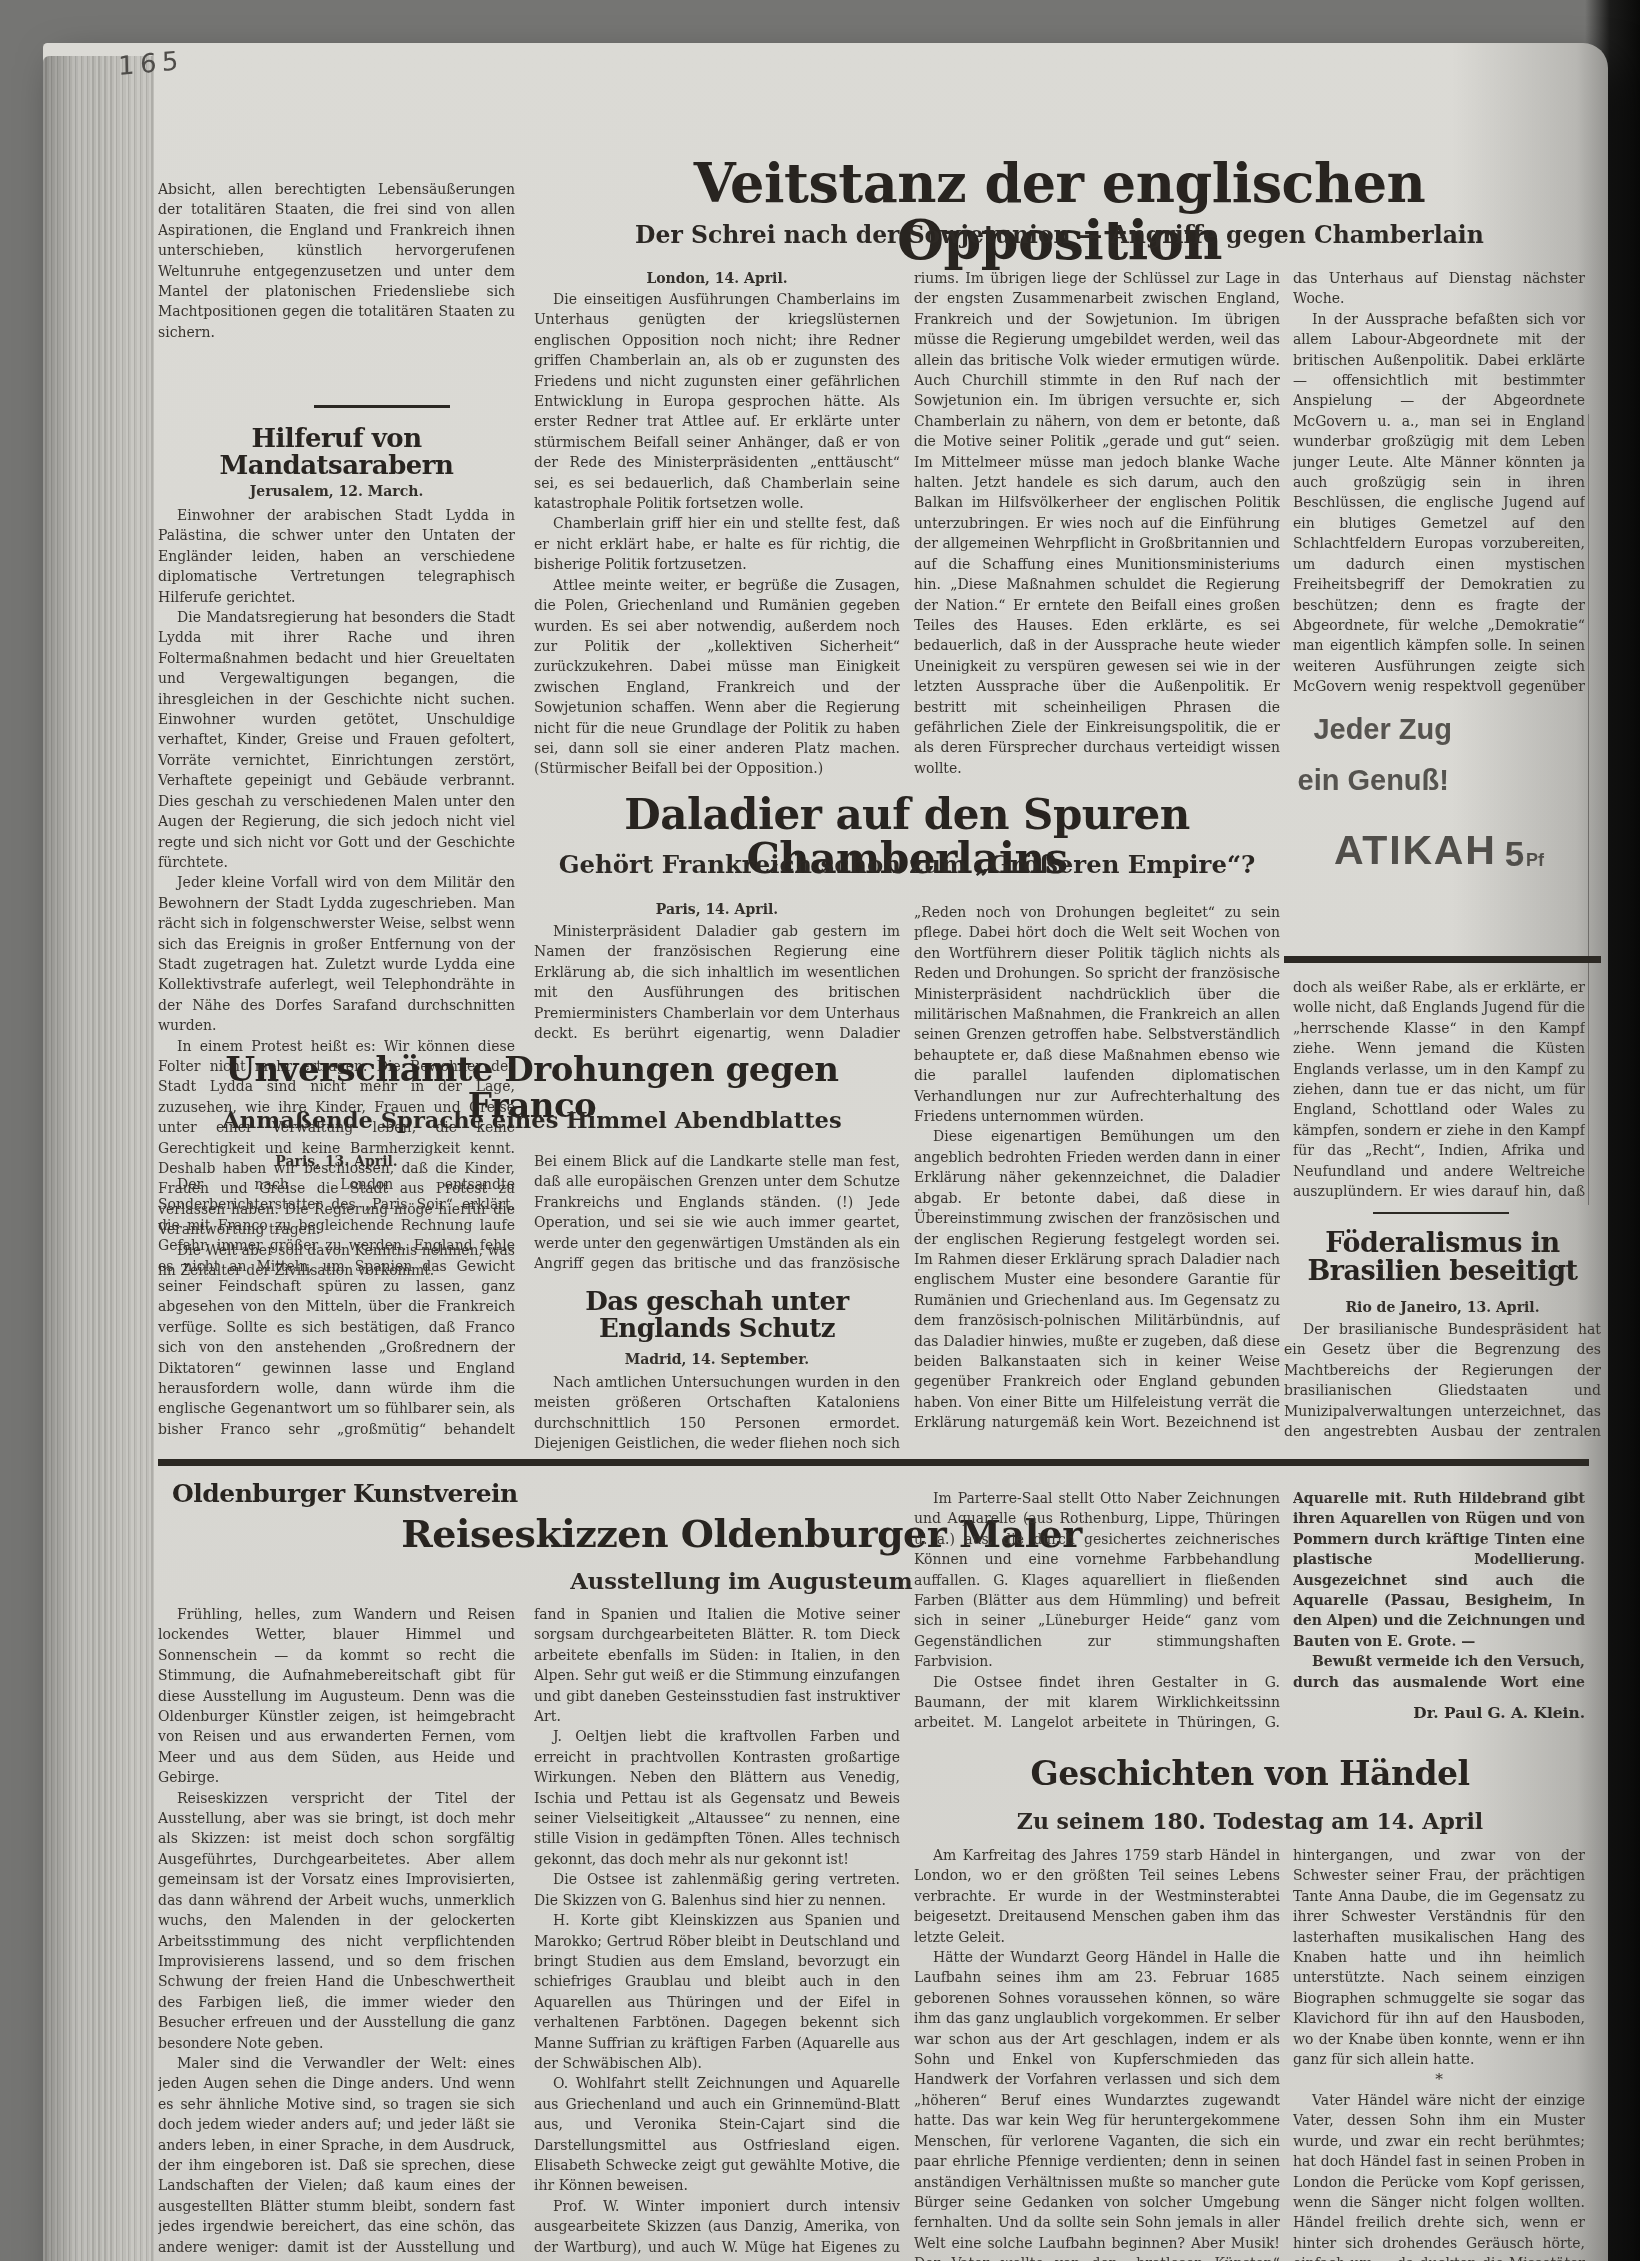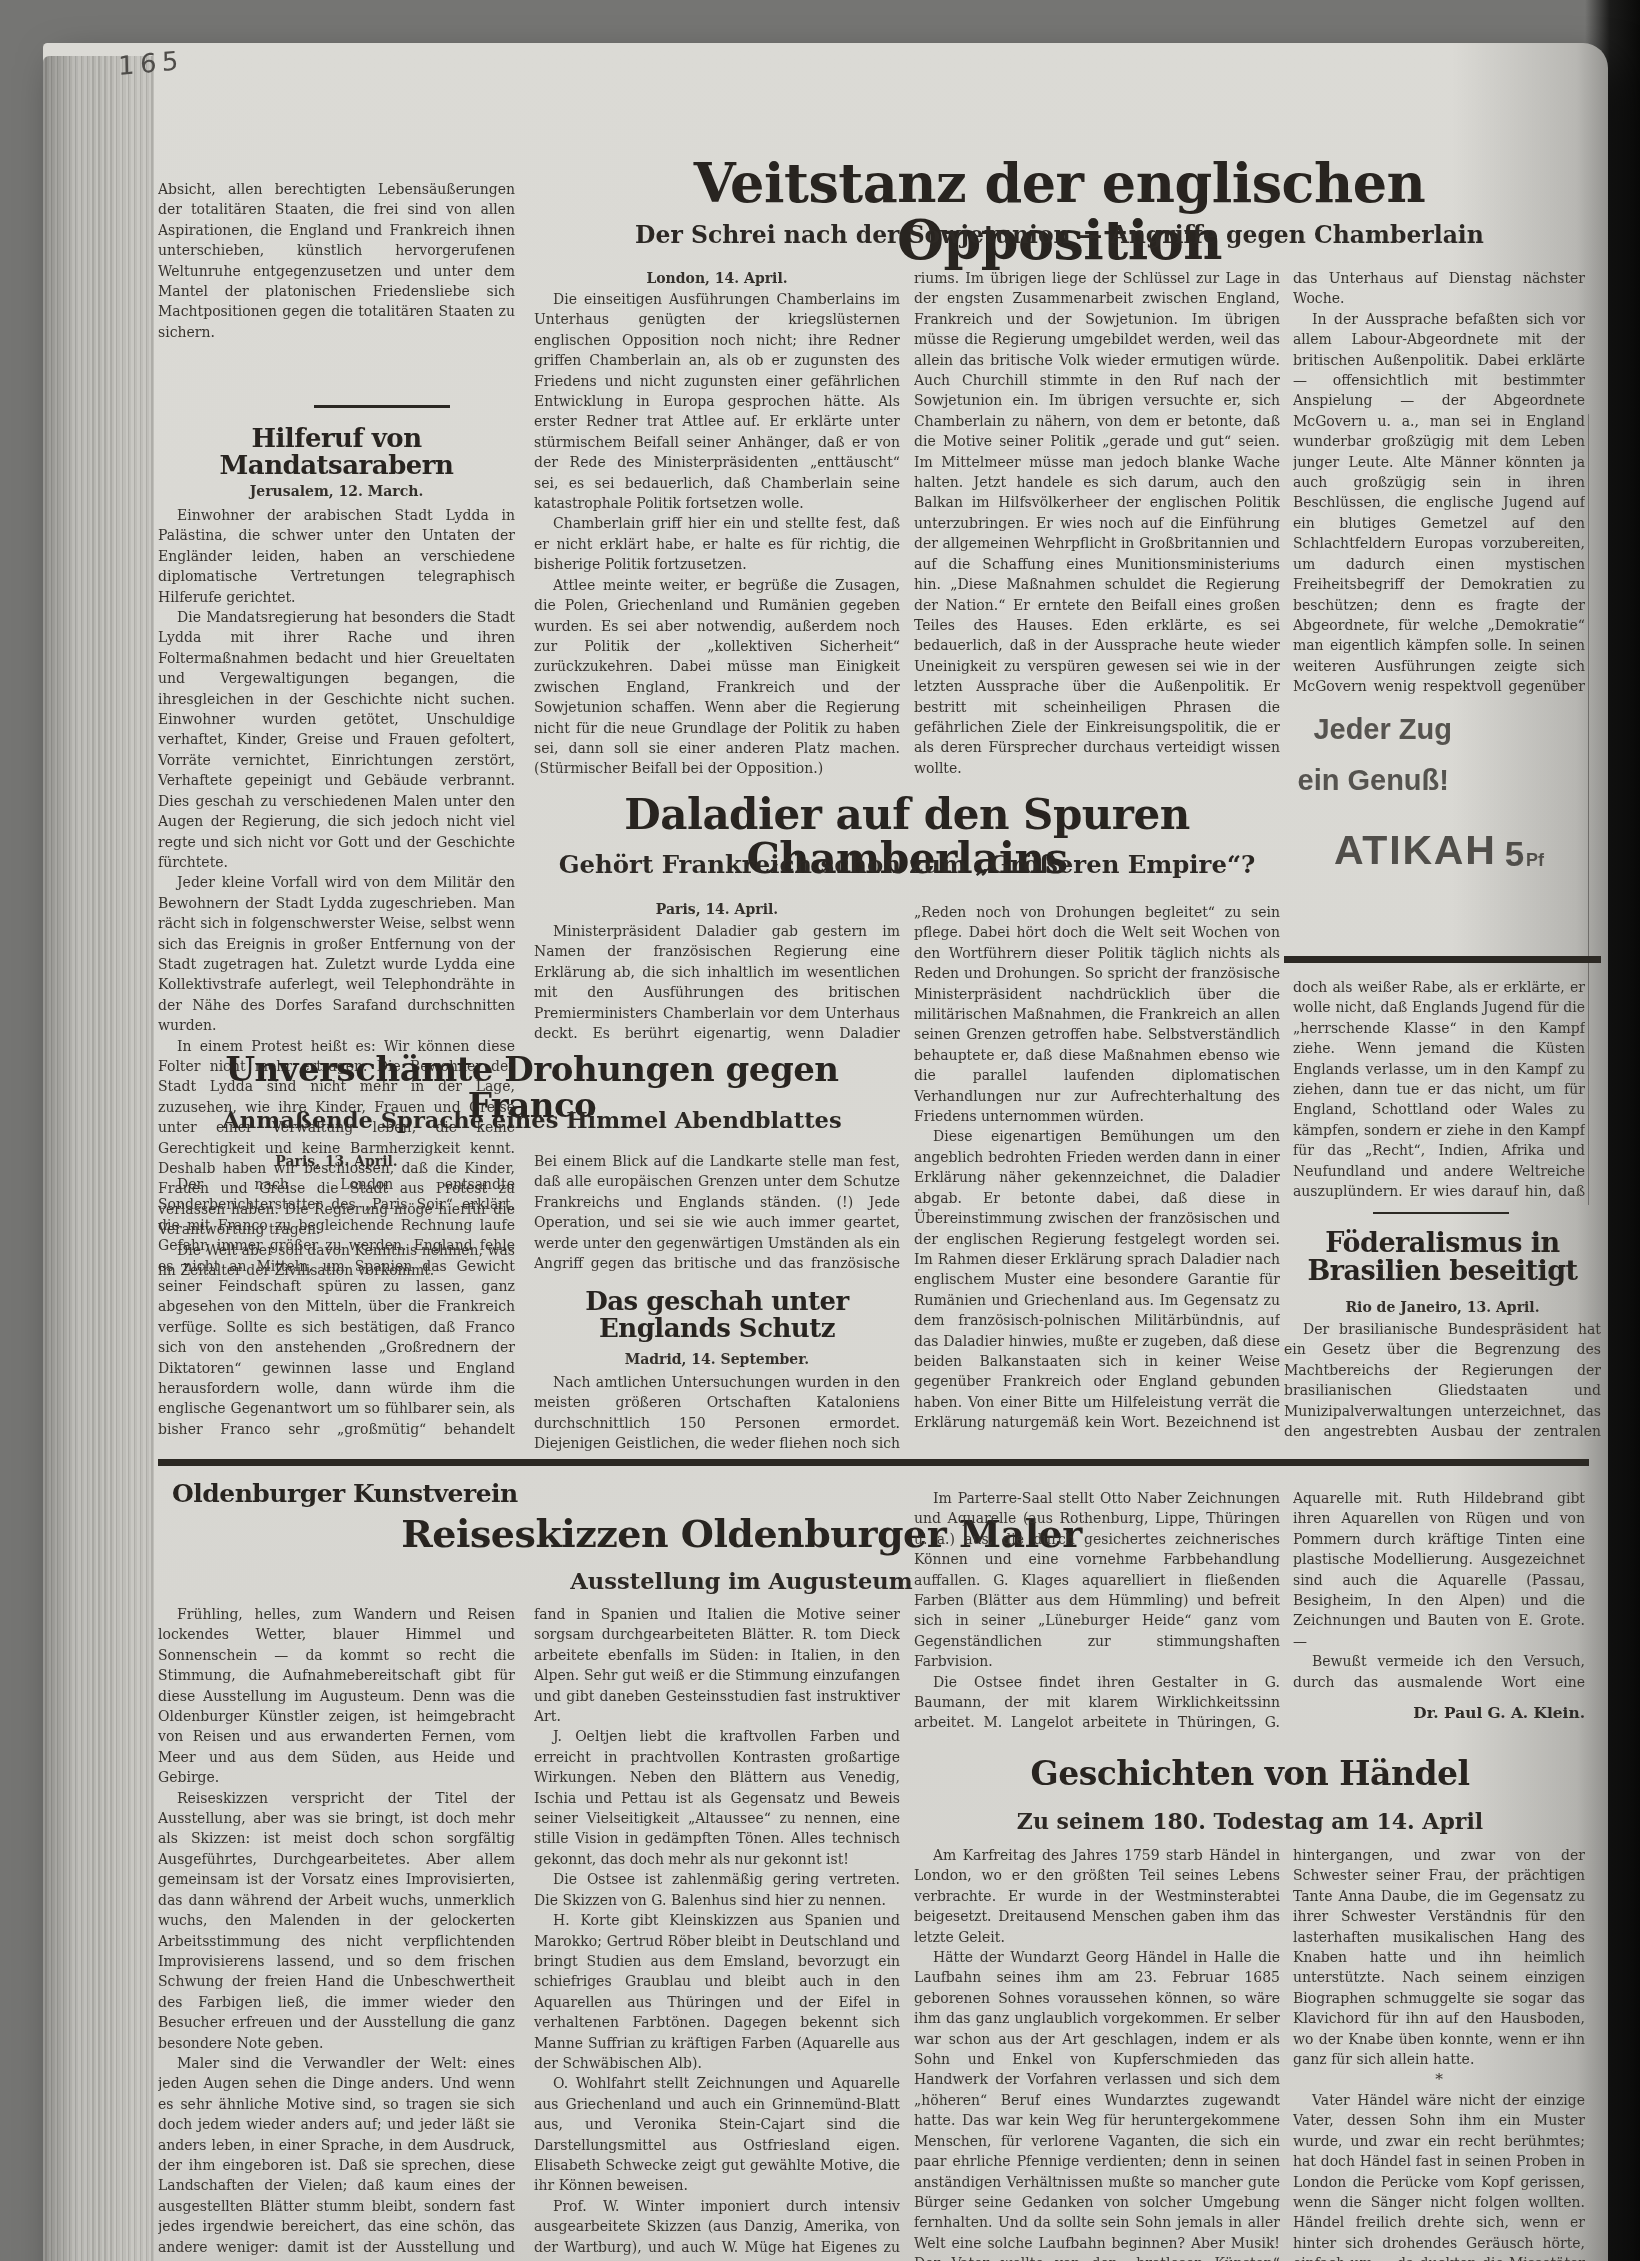--- a/index.html
+++ b/index.html
@@ -154,21 +154,21 @@
     <p>J. Oeltjen liebt die kraftvollen Farben und erreicht in prachtvollen Kontrasten großartige Wirkungen. Neben den Blättern aus Venedig, Ischia und Pettau ist als Gegensatz und Beweis seiner Vielseitigkeit „Altaussee“ zu nennen, eine stille Vision in gedämpften Tönen. Alles technisch gekonnt, das doch mehr als nur gekonnt ist!</p>
     <p>Die Ostsee ist zahlenmäßig gering vertreten. Die Skizzen von G. Balenhus sind hier zu nennen.</p>
     <p>H. Korte gibt Kleinskizzen aus Spanien und Marokko; Gertrud Röber bleibt in Deutschland und bringt Studien aus dem Emsland, bevorzugt ein schiefriges Graublau und bleibt auch in den Aquarellen aus Thüringen und der Eifel in verhaltenen Farbtönen. Dagegen bekennt sich Manne Suffrian zu kräftigen Farben (Aquarelle aus der Schwäbischen Alb).</p>
     <p>O. Wohlfahrt stellt Zeichnungen und Aquarelle aus Griechenland und auch ein Grinnemünd-Blatt aus, und Veronika Stein-Cajart sind die Darstellungsmittel aus Ostfriesland eigen. Elisabeth Schwecke zeigt gut gewählte Motive, die ihr Können beweisen.</p>
     <p>Prof. W. Winter imponiert durch intensiv ausgearbeitete Skizzen (aus Danzig, Amerika, von der Wartburg), und auch W. Müge hat Eigenes zu geben. Mit der Erwähnung von A. Rießmann (Blätter aus Südfrankreich und Venedig) haben wir die oberen Räume durchschritten.</p>
   </div>
   <div class="abs bt" style="left:871px;top:1445px;width:366px;height:244px;">
     <p>Im Parterre-Saal stellt Otto Naber Zeichnungen und Aquarelle (aus Rothenburg, Lippe, Thüringen u. a.) aus, die durch gesichertes zeichnerisches Können und eine vornehme Farbbehandlung auffallen. G. Klages aquarelliert in fließenden Farben (Blätter aus dem Hümmling) und befreit sich in seiner „Lüneburger Heide“ ganz vom Gegenständlichen zur stimmungshaften Farbvision.</p>
     <p>Die Ostsee findet ihren Gestalter in G. Baumann, der mit klarem Wirklichkeitssinn arbeitet. M. Langelot arbeitete in Thüringen, G. Schaap skizzierte im Harz und am Rhein brachte A. Eden-Bant sehr feine</p>
   </div>
-  <div class="abs bt" style="left:1250px;top:1445px;width:292px;height:204px;">
+  <div class="abs bt" style="left:1250px;top:1445px;width:292px;height:204px;font-weight:bold;">
     <p style="text-indent:0;">Aquarelle mit. Ruth Hildebrand gibt ihren Aquarellen von Rügen und von Pommern durch kräftige Tinten eine plastische Modellierung. Ausgezeichnet sind auch die Aquarelle (Passau, Besigheim, In den Alpen) und die Zeichnungen und Bauten von E. Grote. —</p>
     <p>Bewußt vermeide ich den Versuch, durch das ausmalende Wort eine Beschreibung des doch wesentlich Schaubaren zu geben; denn statt dieser zweifachen Umsetzung spricht weit unmittelbarer die Ausstellung selbst, deren Besuch unbedingt zu empfehlen ist.</p>
   </div>
   <div class="abs sig" style="left:1250px;top:1661px;width:292px;">Dr. Paul G. A. Klein.</div>
 
   <div class="abs headline" style="left:871px;top:1714px;width:672px;font-size:33px;">Geschichten von Händel</div>
   <div class="abs subhead" style="left:871px;top:1766px;width:672px;font-size:22px;">Zu seinem 180. Todestag am 14. April</div>
   <div class="abs bt" style="left:871px;top:1802px;width:366px;height:529px;">
     <p>Am Karfreitag des Jahres 1759 starb Händel in London, wo er den größten Teil seines Lebens verbrachte. Er wurde in der Westminsterabtei beigesetzt. Dreitausend Menschen gaben ihm das letzte Geleit.</p>
     <p>Hätte der Wundarzt Georg Händel in Halle die Laufbahn seines ihm am 23. Februar 1685 geborenen Sohnes voraussehen können, so wäre ihm das ganz unglaublich vorgekommen. Er selber war schon aus der Art geschlagen, indem er als Sohn und Enkel von Kupferschmieden das Handwerk der Vorfahren verlassen und sich dem „höheren“ Beruf eines Wundarztes zugewandt hatte. Das war kein Weg für heruntergekommene Menschen, für verlorene Vaganten, die sich ein paar ehrliche Pfennige verdienten; denn in seinen anständigen Verhältnissen mußte so mancher gute Bürger seine Gedanken von solcher Umgebung fernhalten. Und da sollte sein Sohn jemals in aller Welt eine solche Laufbahn beginnen? Aber Musik! Der Vater wollte von den „brotlosen Künsten“ nichts wissen. Der Knabe mußte heimlich üben, wobei ihm die Mutter wohl die Hand über den Kopf hielt.</p>

